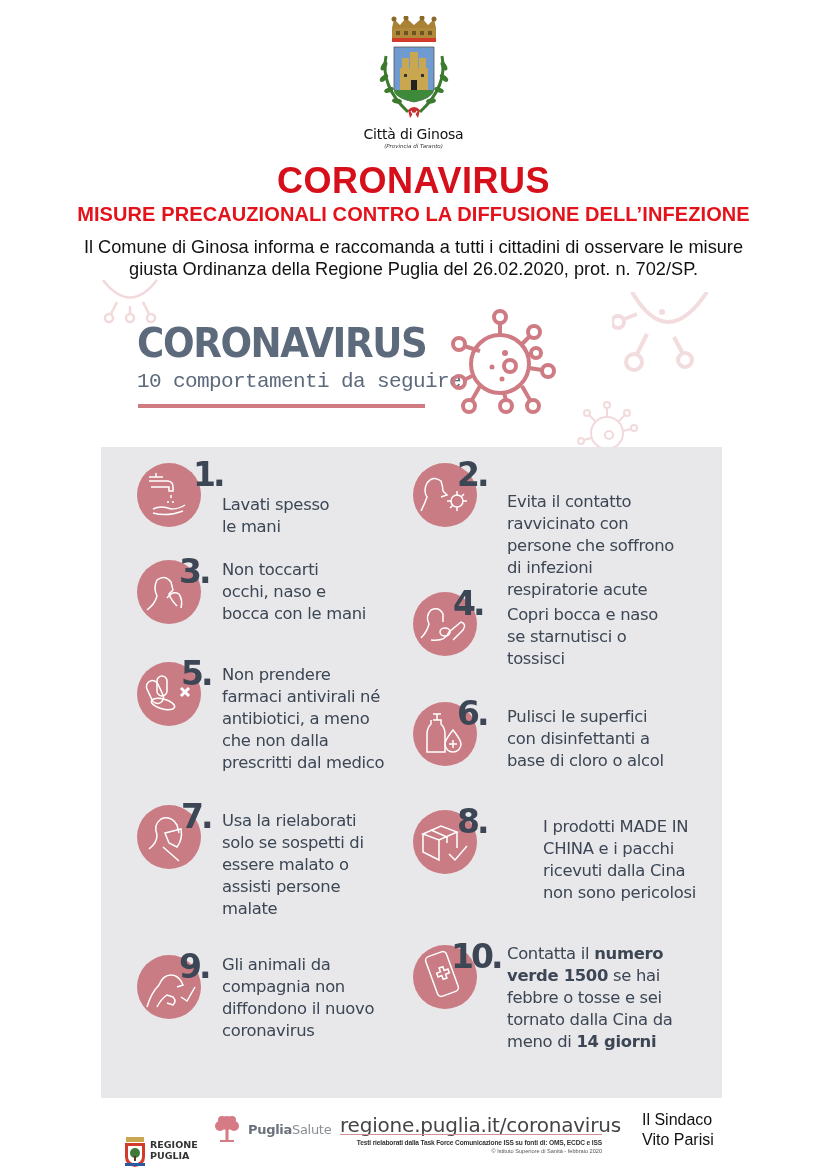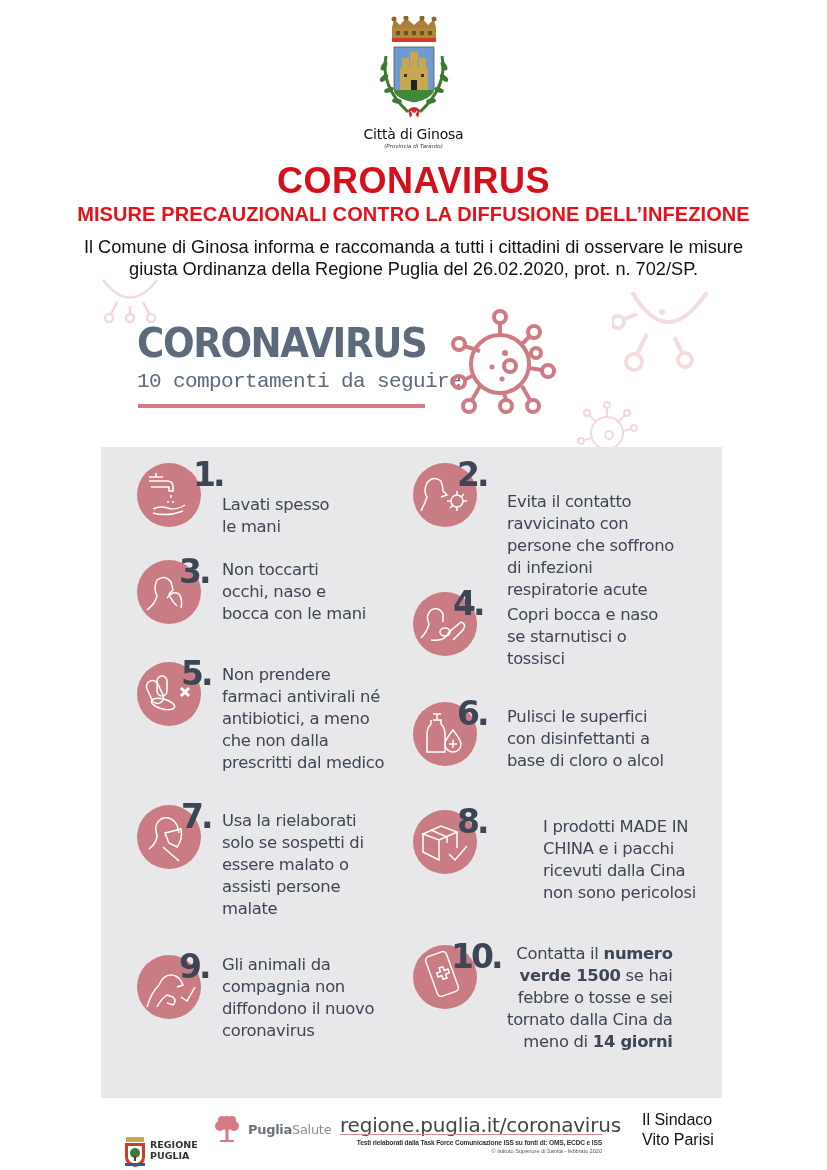--- a/index.html
+++ b/index.html
@@ -355,21 +355,21 @@
   <div class="item" style="left:312px; top:498px;">
     <div class="circle">
       <svg width="64" height="64" viewBox="0 0 64 64">
           <g stroke="#fff" stroke-width="1.5" fill="none">
         <rect x="18" y="8" width="22" height="42" rx="4" transform="rotate(-20 29 29)"></rect>
         <path d="M24 26 H28 V22 H32 V26 H36 V30 H32 V34 H28 V30 H24 Z" transform="rotate(-20 30 28)"></path>
           </g>
         </svg>
     </div>
     <div class="num" style="left:38px;"><span>10</span><span class="dot">.</span></div>
-    <div class="text" style="left:94px; top:-2px;text-align:right;">
+    <div class="text" style="left:94px; top:-2px;">
       <div><span>Contatta il </span><b>numero</b></div>
       <div><b>verde 1500</b><span> se hai</span></div>
       <div>febbre o tosse e sei</div>
       <div>tornato dalla Cina da</div>
       <div><span>meno di </span><b>14 giorni</b></div>
     </div>
   </div>
 </div>
 
 <div id="footer-regione" class="abs">

